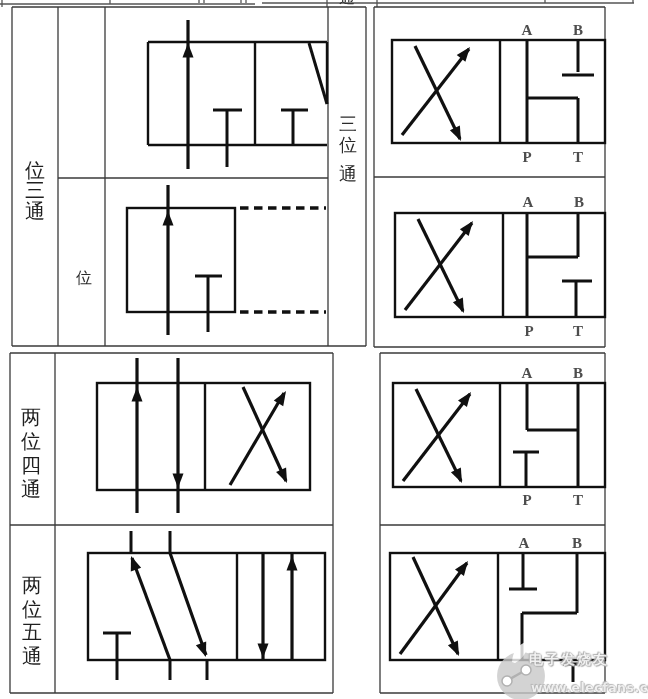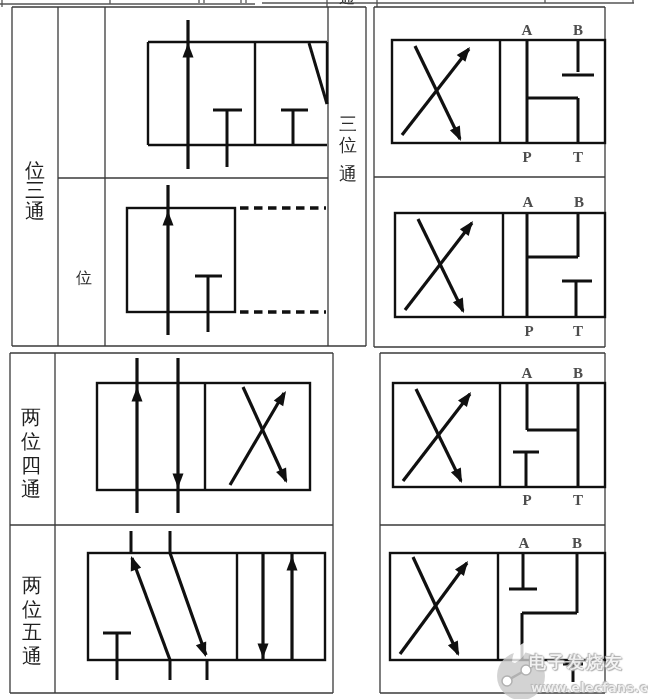--- a/index.html
+++ b/index.html
@@ -9,21 +9,21 @@
   }
   svg{position:absolute;left:0;top:0;}
   .lbl{position:absolute;transform:translate(-50%,-50%);white-space:nowrap;line-height:1;}
   .cjk{font-family:"Liberation Serif",serif;font-size:20px;color:#1f1f1f;}
   .cjk.small{font-size:16px;color:#2a2a2a;}
   .cjk.mid{font-size:18px;color:#2a2a2a;}
   .port{font-family:"Liberation Serif",serif;font-size:15px;font-weight:bold;color:#4d4d4d;}
   .top-char{position:absolute;left:339px;top:-12px;font-family:"Liberation Serif",serif;
     font-size:16px;color:#222;transform:none;}
   .wm-line1{position:absolute;left:529px;top:651px;font-family:"DejaVu Sans",sans-serif;
-    font-size:17px;font-weight:bold;letter-spacing:2px;color:#f4f4f4;
+    font-size:14px;font-weight:bold;letter-spacing:2px;color:#f4f4f4;
     text-shadow:0 0 1px #9a9a9a,0 0 2px #a8a8a8,1px 1px 1px #b0b0b0,-1px -1px 1px #b0b0b0;
     opacity:.95;}
   .wm-line2{position:absolute;left:531px;top:680px;font-family:"DejaVu Sans",sans-serif;
     font-size:12.5px;font-weight:bold;letter-spacing:.5px;color:#f0f0f0;
     text-shadow:0 0 1px #9a9a9a,1px 1px 1px #b4b4b4,-1px -1px 1px #b4b4b4;
     opacity:.95;}
 </style>
 </head>
 <body>
 

